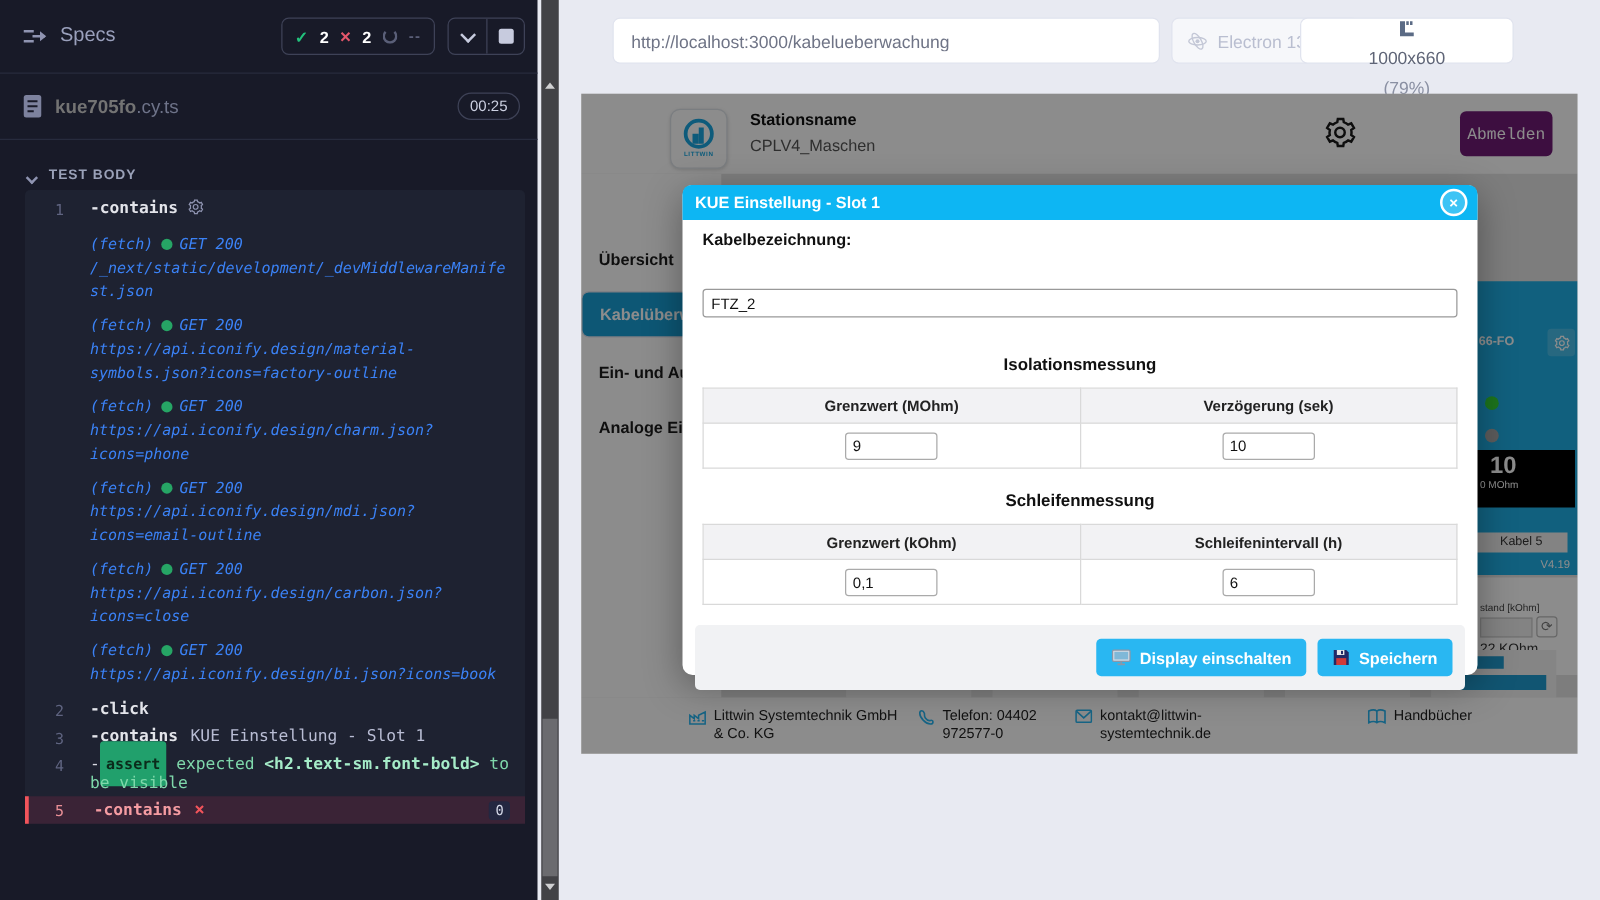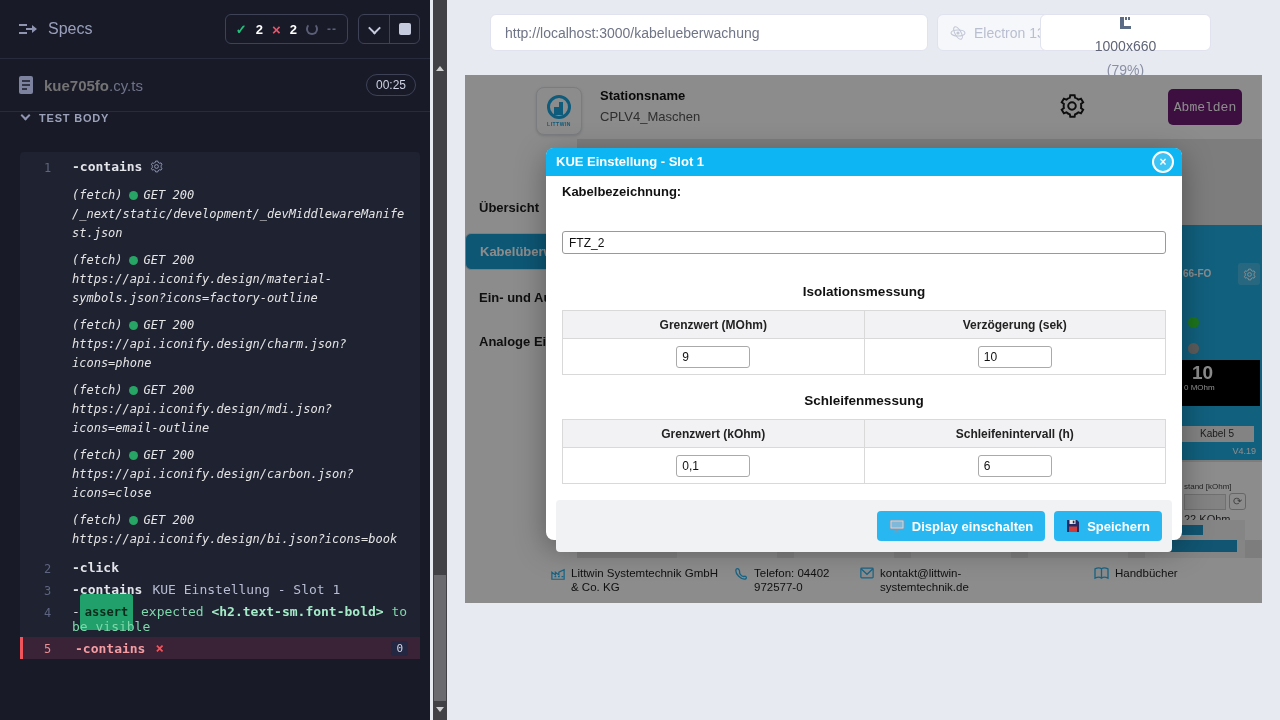--- a/index.html
+++ b/index.html
@@ -21,30 +21,30 @@
   .btn-ctrl { width:30px; display:flex; align-items:center; justify-content:center; cursor:pointer; }
   .btn-ctrl + .btn-ctrl { border-left:1px solid #3e4257; }
   .chev { width:9px; height:9px; border-right:2px solid #c7cbde; border-bottom:2px solid #c7cbde; transform:rotate(45deg) translate(-1px,-1px); }
   .stop-sq { width:12px; height:12px; background:#c7cbde; border-radius:2px; }
   .rep-div { border-top:1px solid #272b3d; }
   .spec-row { display:flex; align-items:center; height:52px; padding:0 14px 0 18px; }
   .spec-name { font-size:15px; margin-left:10px; }
   .spec-name b { color:#737373; }
   .spec-ext { color:#6e7389; }
   .time-pill { border:1px solid #3e4257; border-radius:12px; color:#cdd1e2; font-size:12px; padding:3px 9px; }
-  .sect-row { display:flex; align-items:flex-start; height:34px; padding:0 18px 0 22px; color:#9aa1b8; font-size:11px; font-weight:bold; letter-spacing:0.8px; }
+  .sect-row { display:flex; align-items:flex-end; height:34px; padding:0 18px 0 22px; color:#9aa1b8; font-size:11px; font-weight:bold; letter-spacing:0.8px; }
   .sect-chev { width:7px; height:7px; border-right:2px solid #8f94b1; border-bottom:2px solid #8f94b1; transform:rotate(45deg); margin-right:10px; }
   .cmd-panel { margin:6px 10px 0 20px; background:#1e2231; border-radius:4px; padding-top:4px; font-family:"DejaVu Sans Mono", monospace; }
   .cmd-row { display:flex; align-items:flex-start; padding:3px 12px 3px 0; min-height:22px; }
   .cmd-num { width:52px; text-align:left; padding-left:24px; color:#5f6480; font-size:12px; padding-top:2px; flex:0 0 auto; }
   .cmd-body { flex:1; font-size:13px; color:#d9dae2; }
   .cmd-name { font-weight:bold; color:#e3e4ea; }
   .cmd-arg { color:#b9bdd4; font-weight:normal; margin-left:10px; }
   .gear-sm { display:inline-block; vertical-align:-2px; margin-left:8px; }
-  .fetch { margin:8px 12px 8px 52px; font-size:12px; font-style:italic; color:#e5e5e5; line-height:19px; overflow-wrap:anywhere; }
+  .fetch { margin:8px 12px 8px 52px; font-size:12px; font-style:italic; color:#3b82f6; line-height:19px; overflow-wrap:anywhere; }
   .fetch-head { display:flex; align-items:center; gap:6px; }
   .dot { width:9px; height:9px; background:#26a565; border-radius:50%; display:inline-block; flex:0 0 auto; }
   .assert-badge { background:#21a06c; color:#0b2b1b; font-weight:bold; border-radius:3px; padding:11px 5px; font-size:12px; }
   .assert-txt { color:#7fd8ab; }
   .assert-el { color:#a5ecc8; font-weight:bold; }
   .row-fail { background:#3a2336; border-left:3px solid #f2545b; }
   .row-fail .cmd-num { color:#e98f96; padding-left:21px; }
   .fail-name { color:#f59ca2; font-weight:bold; }
   .fail-x { color:#f2545b; font-weight:bold; margin-left:10px; font-size:14px; }
   .zero-badge { background:#232741; color:#d2d6e6; border-radius:3px; font-size:11px; padding:1px 5px; margin-top:1px; }

